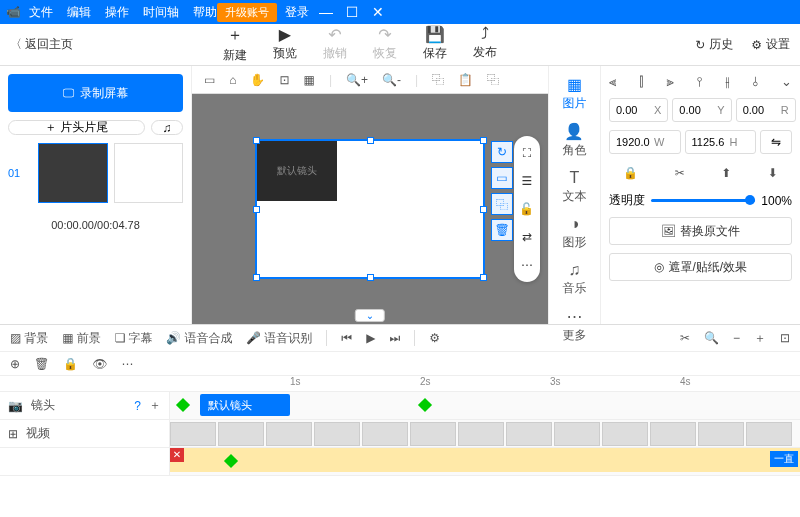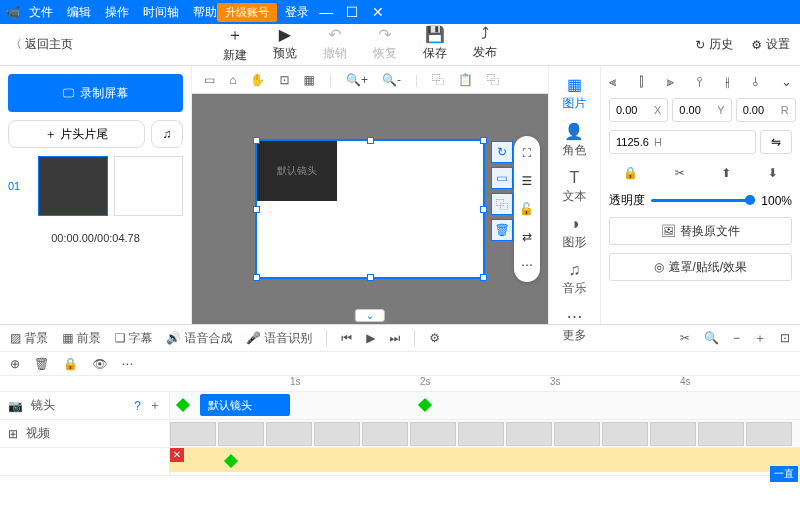--- a/index.html
+++ b/index.html
@@ -16,21 +16,21 @@
 .action{display:flex;flex-direction:column;align-items:center;color:#333;gap:1px}
 .action.dis{color:#bbb}
 .action .ic{font-size:16px}
 .toolbar .spacer{flex:1}
 .hist{display:flex;gap:18px;align-items:center}
 .hist-item{display:flex;align-items:center;gap:4px;color:#333}
 .main{display:flex;height:258px}
 .left{width:192px;padding:8px;border-right:1px solid #eee;display:flex;flex-direction:column}
 .rec-btn{background:#0078ff;color:#fff;height:38px;border-radius:4px;display:flex;align-items:center;justify-content:center;gap:6px;font-size:13px}
 .row2{display:flex;gap:6px;margin-top:8px}
-.pill{border:1px solid #ddd;border-radius:8px;height:28px;display:flex;align-items:center;justify-content:center;flex:1}
+.pill{border:1px solid #ddd;border-radius:8px;height:15px;display:flex;align-items:center;justify-content:center;flex:1}
 .pill.sm{flex:0 0 32px}
 .thumbs{margin-top:8px;display:flex;gap:6px}
 .thumb{border:1px solid #0078ff;width:76px;height:60px;background:#3a3a3a;position:relative}
 .thumb2{border:1px solid #ddd;width:76px;height:60px;background:#fff;position:relative}
 .idx{color:#0078ff;font-size:11px;align-self:center;margin-right:12px}
 .meta{display:flex;justify-content:space-between;margin-top:6px;padding:0 2px;color:#333;font-size:11px}
 .time{text-align:center;margin-top:16px;color:#333;font-size:11px}
 .center{flex:1;background:#7a7a7a;position:relative;display:flex;flex-direction:column}
 .ctoolbar{background:#fff;height:28px;display:flex;align-items:center;gap:14px;padding:0 12px;border-bottom:1px solid #ddd;color:#555}
 .canvas{flex:1;position:relative;display:flex;align-items:center;justify-content:center}
@@ -69,21 +69,21 @@
 .ruler{height:16px;border-bottom:1px solid #eee;display:flex;position:relative;padding-left:92px}
 .ruler .tick{position:absolute;top:0;font-size:10px;color:#888}
 .tracks{display:flex;flex-direction:column}
 .track{height:28px;display:flex;border-bottom:1px solid #eee}
 .track-hdr{width:170px;display:flex;align-items:center;padding:0 8px;gap:8px;border-right:1px solid #eee;color:#555}
 .track-body{flex:1;position:relative;background:#fafafa}
 .clip{position:absolute;top:2px;height:22px;background:#0078ff;color:#fff;font-size:11px;display:flex;align-items:center;padding:0 8px;border-radius:2px}
 .frames{position:absolute;top:2px;left:0;right:0;height:24px;display:flex;gap:2px}
 .frame{width:46px;height:24px;background:#ddd;border:1px solid #ccc}
 .yellow-bar{position:absolute;top:0;left:0;right:0;height:24px;background:#ffe9a8}
-.tag{position:absolute;right:2px;top:18px;background:#0078ff;color:#fff;font-size:10px;padding:1px 4px}
+.tag{position:absolute;right:2px;top:3px;background:#0078ff;color:#fff;font-size:10px;padding:1px 4px}
 .marker{position:absolute;width:10px;height:10px;background:#0c0;transform:rotate(45deg)}
 .red-x{position:absolute;left:0;top:0;width:14px;height:14px;background:#d33;color:#fff;font-size:10px;text-align:center;line-height:14px}
 </style>
 </head>
 <body>
 
 <div class="titlebar">
   <span style="margin-right:8px">📹</span>
   <div class="menu">
     <span>文件</span>
@@ -253,20 +253,24 @@
           <input value="0.00" style="">
           <span class="lbl">Y</span>
         </div>
       <div class="inp">
           <input value="0.00" style="">
           <span class="lbl">R</span>
         </div>
     </div>
     <div class="inp-row">
       <div class="inp">
+          <input value="1920.0" style="">
+          <span class="lbl">W</span>
+        </div>
+      <div class="inp">
           <input value="1125.6" style="">
           <span class="lbl">H</span>
         </div>
       <div class="inp" style="flex:0 0 32px;justify-content:center">⇋</div>
     </div>
     <div class="lock-row">
       <span>🔒</span>
         <span>✂</span>
         <span>⬆</span>
         <span>⬇</span>

